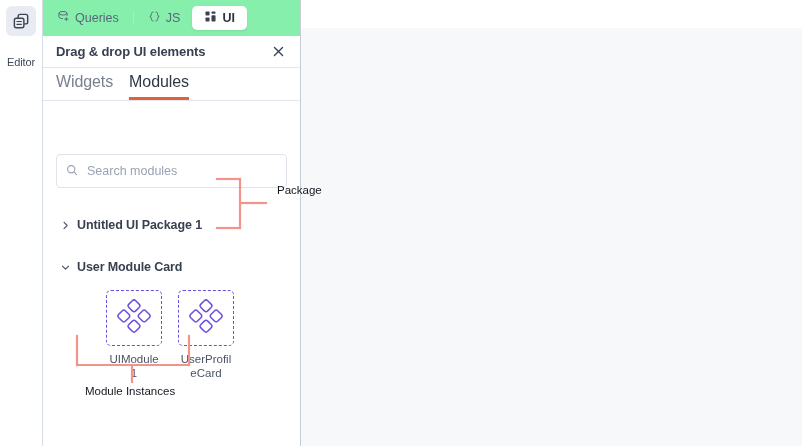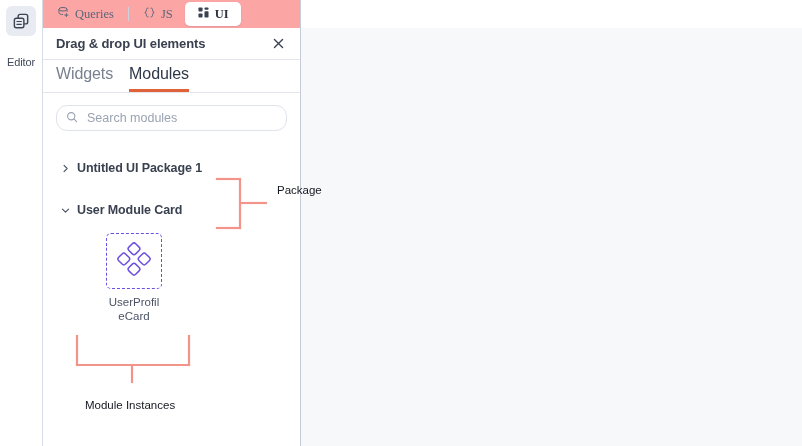--- a/index.html
+++ b/index.html
@@ -55,28 +55,27 @@
     position: absolute;
     left: 43px; top: 0;
     width: 258px; height: 446px;
     background: #ffffff;
     border-right: 1px solid #c6cdd8;
     box-sizing: border-box;
   }
 
   
   .tabstrip {
-    height: 28px;
-    background: #fca5a5;
+    height: 36px;
+    background: #86efac;
     display: flex;
     align-items: center;
     padding: 0 2px;
     box-sizing: border-box;
     position: relative;
-    font-family: Liberation Serif, serif;
   }
   .tab {
     display: flex;
     align-items: center;
     gap: 5px;
     height: 24px;
     padding: 0 12px;
     border-radius: 5px;
     font-size: 12.5px;
     color: #5b6679;
@@ -139,28 +138,29 @@
     letter-spacing: -0.1px;
   }
   .subtab.active {
     color: #2f3847;
     border-bottom-color: #e0613a;
   }
 
   
   .search-wrap { padding: 12px 13px 0 13px; }
   .search-box {
-    height: 26px;
+    height: 34px;
     border: 1px solid #dfe3ea;
-    border-radius: 11px;
+    border-radius: 4px;
     display: flex;
     align-items: center;
     gap: 7px;
     padding: 0 9px;
     box-sizing: border-box;
+    margin-top: 41px;
   }
   .search-box input {
     border: none;
     outline: none;
     font-size: 12.5px;
     color: #3a4150;
     width: 100%;
     background: transparent;
     font-family: "Liberation Sans", sans-serif;
   }
@@ -338,20 +338,33 @@
     <div class="tree-row">
       <span class="chev">
         <svg width="9" height="9" viewBox="0 0 10 10" fill="none">
           <path d="M1.6 3.4L5 6.8 8.4 3.4" stroke="#4b5364" stroke-width="1.3" stroke-linecap="round" stroke-linejoin="round"></path>
         </svg>
       </span>
       <span class="tree-label">User Module Card</span>
     </div>
 
     <div class="mod-grid">
+      <div class="mod-item">
+        <div class="mod-tile">
+          <span>
+            <svg width="36" height="36" viewBox="0 0 36 36" fill="none">
+              <rect x="13.2" y="3.0" width="9.6" height="9.6" rx="2.4" transform="rotate(45 18 7.8)" stroke="#6d4fe0" stroke-width="1.5"></rect>
+              <rect x="3.0" y="13.2" width="9.6" height="9.6" rx="2.4" transform="rotate(45 7.8 18)" stroke="#6d4fe0" stroke-width="1.5"></rect>
+              <rect x="23.4" y="13.2" width="9.6" height="9.6" rx="2.4" transform="rotate(45 28.2 18)" stroke="#6d4fe0" stroke-width="1.5"></rect>
+              <rect x="13.2" y="23.4" width="9.6" height="9.6" rx="2.4" transform="rotate(45 18 28.2)" stroke="#6d4fe0" stroke-width="1.5"></rect>
+            </svg>
+          </span>
+        </div>
+        <div class="mod-name">UIModule 1</div>
+      </div>
 
       <div class="mod-item">
         <div class="mod-tile">
           <span>
             <svg width="36" height="36" viewBox="0 0 36 36" fill="none">
               <rect x="13.2" y="3.0" width="9.6" height="9.6" rx="2.4" transform="rotate(45 18 7.8)" stroke="#6d4fe0" stroke-width="1.5"></rect>
               <rect x="3.0" y="13.2" width="9.6" height="9.6" rx="2.4" transform="rotate(45 7.8 18)" stroke="#6d4fe0" stroke-width="1.5"></rect>
               <rect x="23.4" y="13.2" width="9.6" height="9.6" rx="2.4" transform="rotate(45 28.2 18)" stroke="#6d4fe0" stroke-width="1.5"></rect>
               <rect x="13.2" y="23.4" width="9.6" height="9.6" rx="2.4" transform="rotate(45 18 28.2)" stroke="#6d4fe0" stroke-width="1.5"></rect>
             </svg>
@@ -377,14 +390,14 @@
     </g>
 
     <g stroke="#f2948a" stroke-width="2.2" fill="none" stroke-linecap="square">
       <line x1="77" y1="336" x2="77" y2="365"></line>
       <line x1="77" y1="365" x2="189" y2="365"></line>
       <line x1="189" y1="336" x2="189" y2="365"></line>
       <line x1="132" y1="365" x2="132" y2="382"></line>
     </g>
   </svg>
   <div class="anno-label" style="left:277px; top:184px;">Package</div>
-  <div class="anno-label" style="left:85px; top:399px;">Module Instances</div>
+  <div class="anno-label" style="left:85px; top:385px;">Module Instances</div>
 </div>
 
 </body></html>

